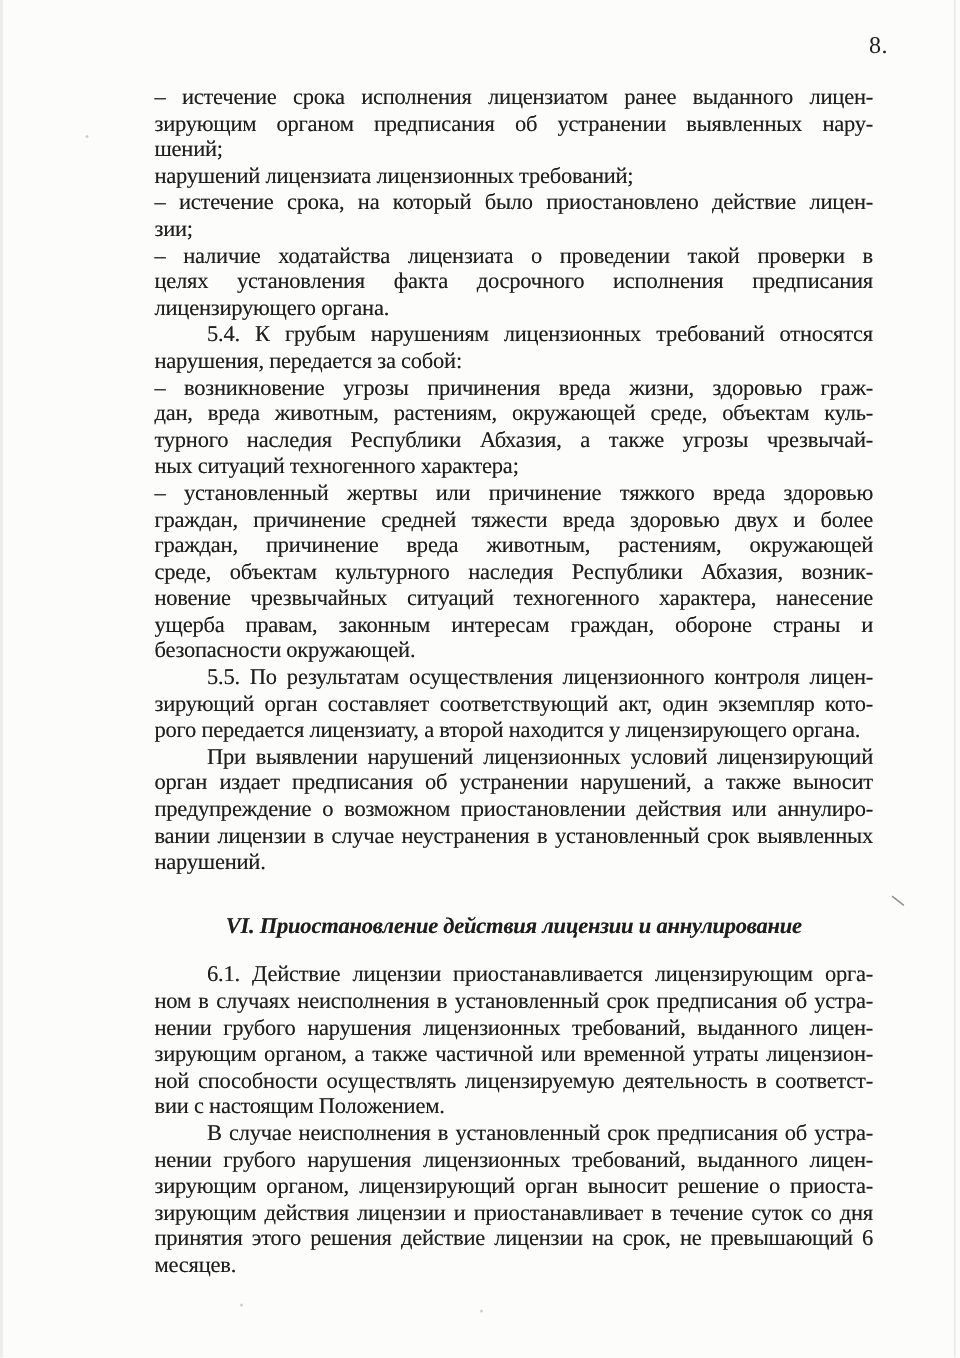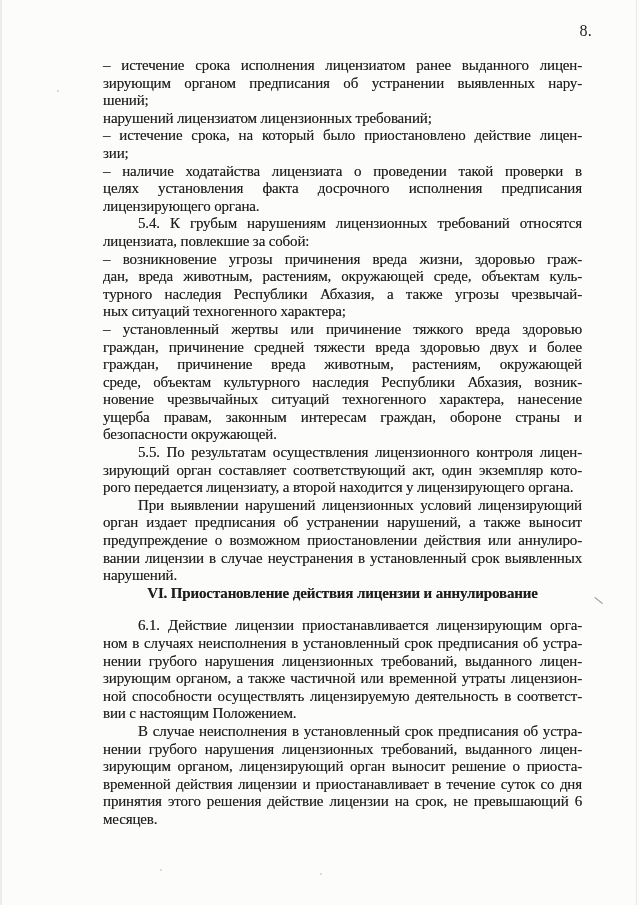--- a/index.html
+++ b/index.html
@@ -69,23 +69,24 @@
   .block.bullet { }
   .line {
     text-align: justify;
     text-align-last: justify;
     text-justify: inter-word;
     white-space: normal;
   }
   .line.last { text-align-last: left; }
   .block.para .line.first { padding-left: 35px; }
   .block.heading {
-    margin-top: 0;
+    margin-top: 25px;
     margin-bottom: 15px;
     font-weight: bold;
+    font-style: italic;
   }
   .block.heading .line {
     text-align: center;
     text-align-last: center;
     padding-left: 0;
   }
 </style>
 </head>
 <body>
 
@@ -99,34 +100,34 @@
 <div class="page-number">8.</div>
 
 <div class="text-column">
 
 <div class="block bullet">
       <div class="line first">– истечение срока исполнения лицензиатом ранее выданного лицен-</div>
       <div class="line">зирующим органом предписания об устранении выявленных нару-</div>
       <div class="line last">шений;</div>
     </div>
     <div class="block bullet">
-      <div class="line last">нарушений лицензиатом лицензионных требований;</div>
+      <div class="line last">нарушений лицензиата лицензионных требований;</div>
     </div>
     <div class="block bullet">
       <div class="line first">– истечение срока, на который было приостановлено действие лицен-</div>
       <div class="line last">зии;</div>
     </div>
     <div class="block bullet">
       <div class="line first">– наличие ходатайства лицензиата о проведении такой проверки в</div>
       <div class="line">целях установления факта досрочного исполнения предписания</div>
       <div class="line last">лицензирующего органа.</div>
     </div>
     <div class="block para">
       <div class="line first">5.4. К грубым нарушениям лицензионных требований относятся</div>
-      <div class="line last">лицензиата, повлекшие за собой:</div>
+      <div class="line last">нарушения, передается за собой:</div>
     </div>
     <div class="block bullet">
       <div class="line first">– возникновение угрозы причинения вреда жизни, здоровью граж-</div>
       <div class="line">дан, вреда животным, растениям, окружающей среде, объектам куль-</div>
       <div class="line">турного наследия Республики Абхазия, а также угрозы чрезвычай-</div>
       <div class="line last">ных ситуаций техногенного характера;</div>
     </div>
     <div class="block bullet">
       <div class="line first">– установленный жертвы или причинение тяжкого вреда здоровью</div>
       <div class="line">граждан, причинение средней тяжести вреда здоровью двух и более</div>
@@ -156,17 +157,17 @@
       <div class="line">ном в случаях неисполнения в установленный срок предписания об устра-</div>
       <div class="line">нении грубого нарушения лицензионных требований, выданного лицен-</div>
       <div class="line">зирующим органом, а также частичной или временной утраты лицензион-</div>
       <div class="line">ной способности осуществлять лицензируемую деятельность в соответст-</div>
       <div class="line last">вии с настоящим Положением.</div>
     </div>
     <div class="block para">
       <div class="line first">В случае неисполнения в установленный срок предписания об устра-</div>
       <div class="line">нении грубого нарушения лицензионных требований, выданного лицен-</div>
       <div class="line">зирующим органом, лицензирующий орган выносит решение о приоста-</div>
-      <div class="line">временной действия лицензии и приостанавливает в течение суток со дня</div>
+      <div class="line">зирующим действия лицензии и приостанавливает в течение суток со дня</div>
       <div class="line">принятия этого решения действие лицензии на срок, не превышающий 6</div>
       <div class="line last">месяцев.</div>
     </div>
   </div>
 
 </body></html>

